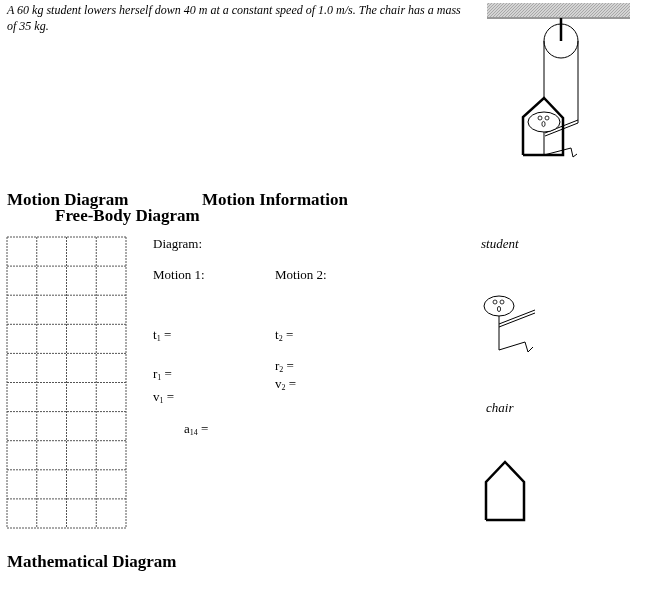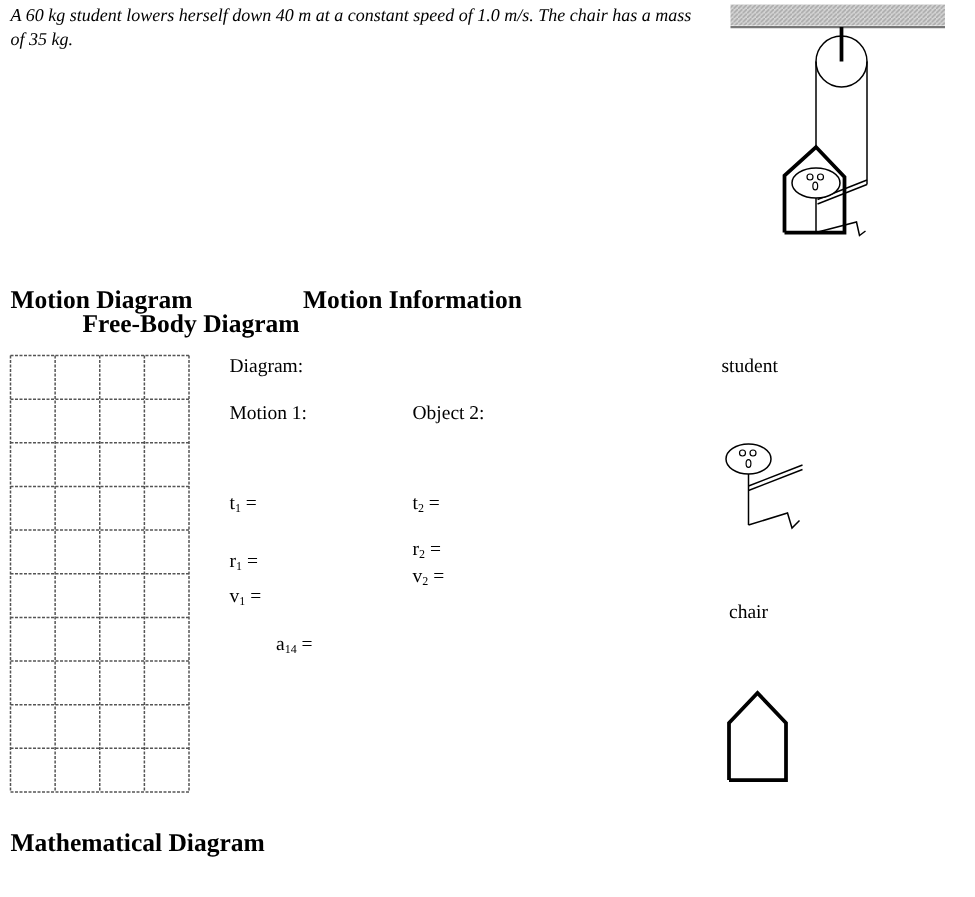--- a/index.html
+++ b/index.html
@@ -2,21 +2,21 @@
 <html><head>
   <meta charset="utf-8">
   <style>
     html, body { margin: 0; padding: 0; background: #ffffff; }
     body { width: 650px; height: 598px; position: relative; overflow: hidden;
            font-family: "Liberation Serif", "DejaVu Serif", serif; color: #000; }
     .abs { position: absolute; white-space: nowrap; }
     .problem { left: 7px; top: 2px; font-size: 12px; font-style: italic; line-height: 16px; white-space: normal; width: 460px; }
     .heading { font-weight: bold; font-size: 17px; font-family: Liberation Serif, serif; }
     .label { font-size: 13px; }
-    .ital { font-size: 13px; }
+    .ital { font-style: italic; font-size: 13px; }
     sub { font-size: 8px; vertical-align: -2px; }
     svg { position: absolute; overflow: visible; }
   </style>
 </head>
 <body>
 
 <div class="abs problem">A 60 kg student lowers herself down 40 m at a constant speed of 1.0 m/s. The chair has a mass of 35 kg.</div>
 
 <svg style="left:0;top:0" width="650" height="598">
   <defs>
@@ -68,21 +68,21 @@
     <line x1="7" y1="382.5" x2="126" y2="382.5" stroke="#555" stroke-width="1" stroke-dasharray="2,1"></line>
     <line x1="7" y1="411.6" x2="126" y2="411.6" stroke="#555" stroke-width="1" stroke-dasharray="2,1"></line>
     <line x1="7" y1="440.70000000000005" x2="126" y2="440.70000000000005" stroke="#555" stroke-width="1" stroke-dasharray="2,1"></line>
     <line x1="7" y1="469.8" x2="126" y2="469.8" stroke="#555" stroke-width="1" stroke-dasharray="2,1"></line>
     <line x1="7" y1="498.90000000000003" x2="126" y2="498.90000000000003" stroke="#555" stroke-width="1" stroke-dasharray="2,1"></line>
     <line x1="7" y1="528" x2="126" y2="528" stroke="#555" stroke-width="1" stroke-dasharray="2,1"></line>
   </svg>
 
 <div class="abs label" style="left:153px;top:236px">Diagram:</div>
 <div class="abs label" style="left:153px;top:267px">Motion 1:</div>
-<div class="abs label" style="left:275px;top:267px">Object 2:</div>
+<div class="abs label" style="left:275px;top:267px">Motion 2:</div>
 
 <div class="abs label" style="left:153px;top:327px"><span>t</span><sub>1</sub><span> =</span></div>
 <div class="abs label" style="left:275px;top:327px"><span>t</span><sub>2</sub><span> =</span></div>
 
 <div class="abs label" style="left:153px;top:366px"><span>r</span><sub>1</sub><span> =</span></div>
 <div class="abs label" style="left:275px;top:358px"><span>r</span><sub>2</sub><span> =</span></div>
 
 <div class="abs label" style="left:153px;top:389px"><span>v</span><sub>1</sub><span> =</span></div>
 <div class="abs label" style="left:275px;top:376px"><span>v</span><sub>2</sub><span> =</span></div>
 

